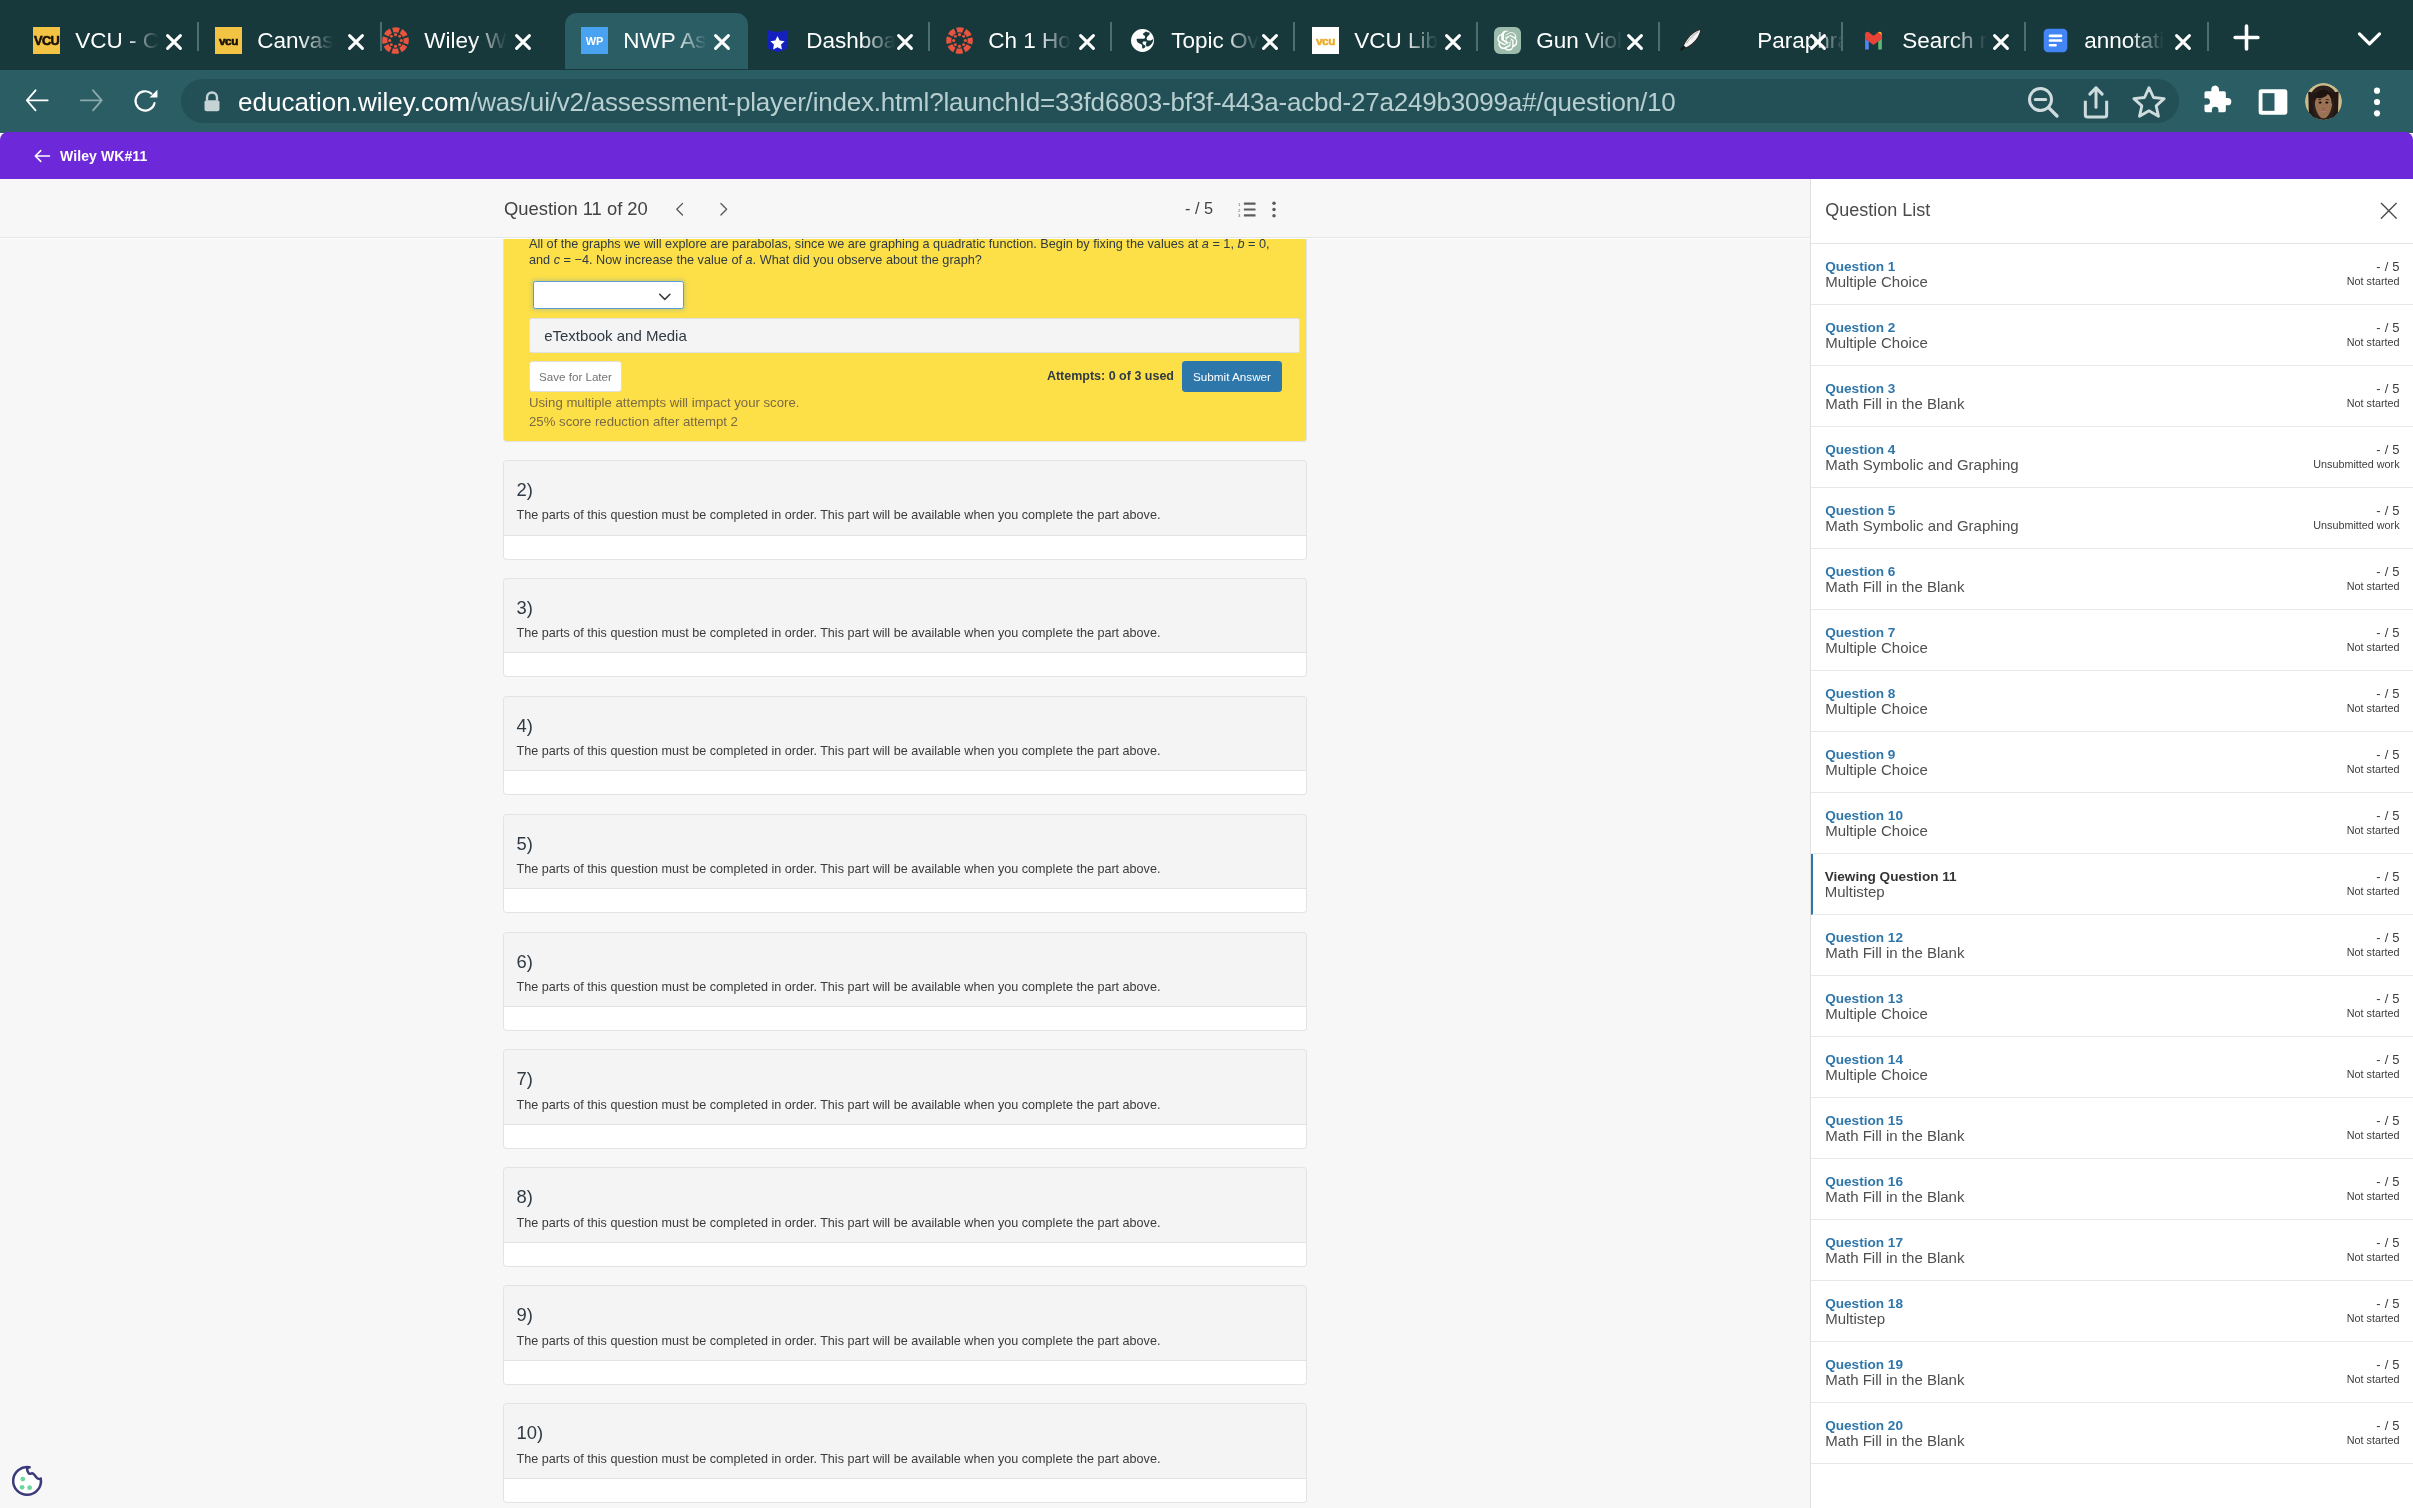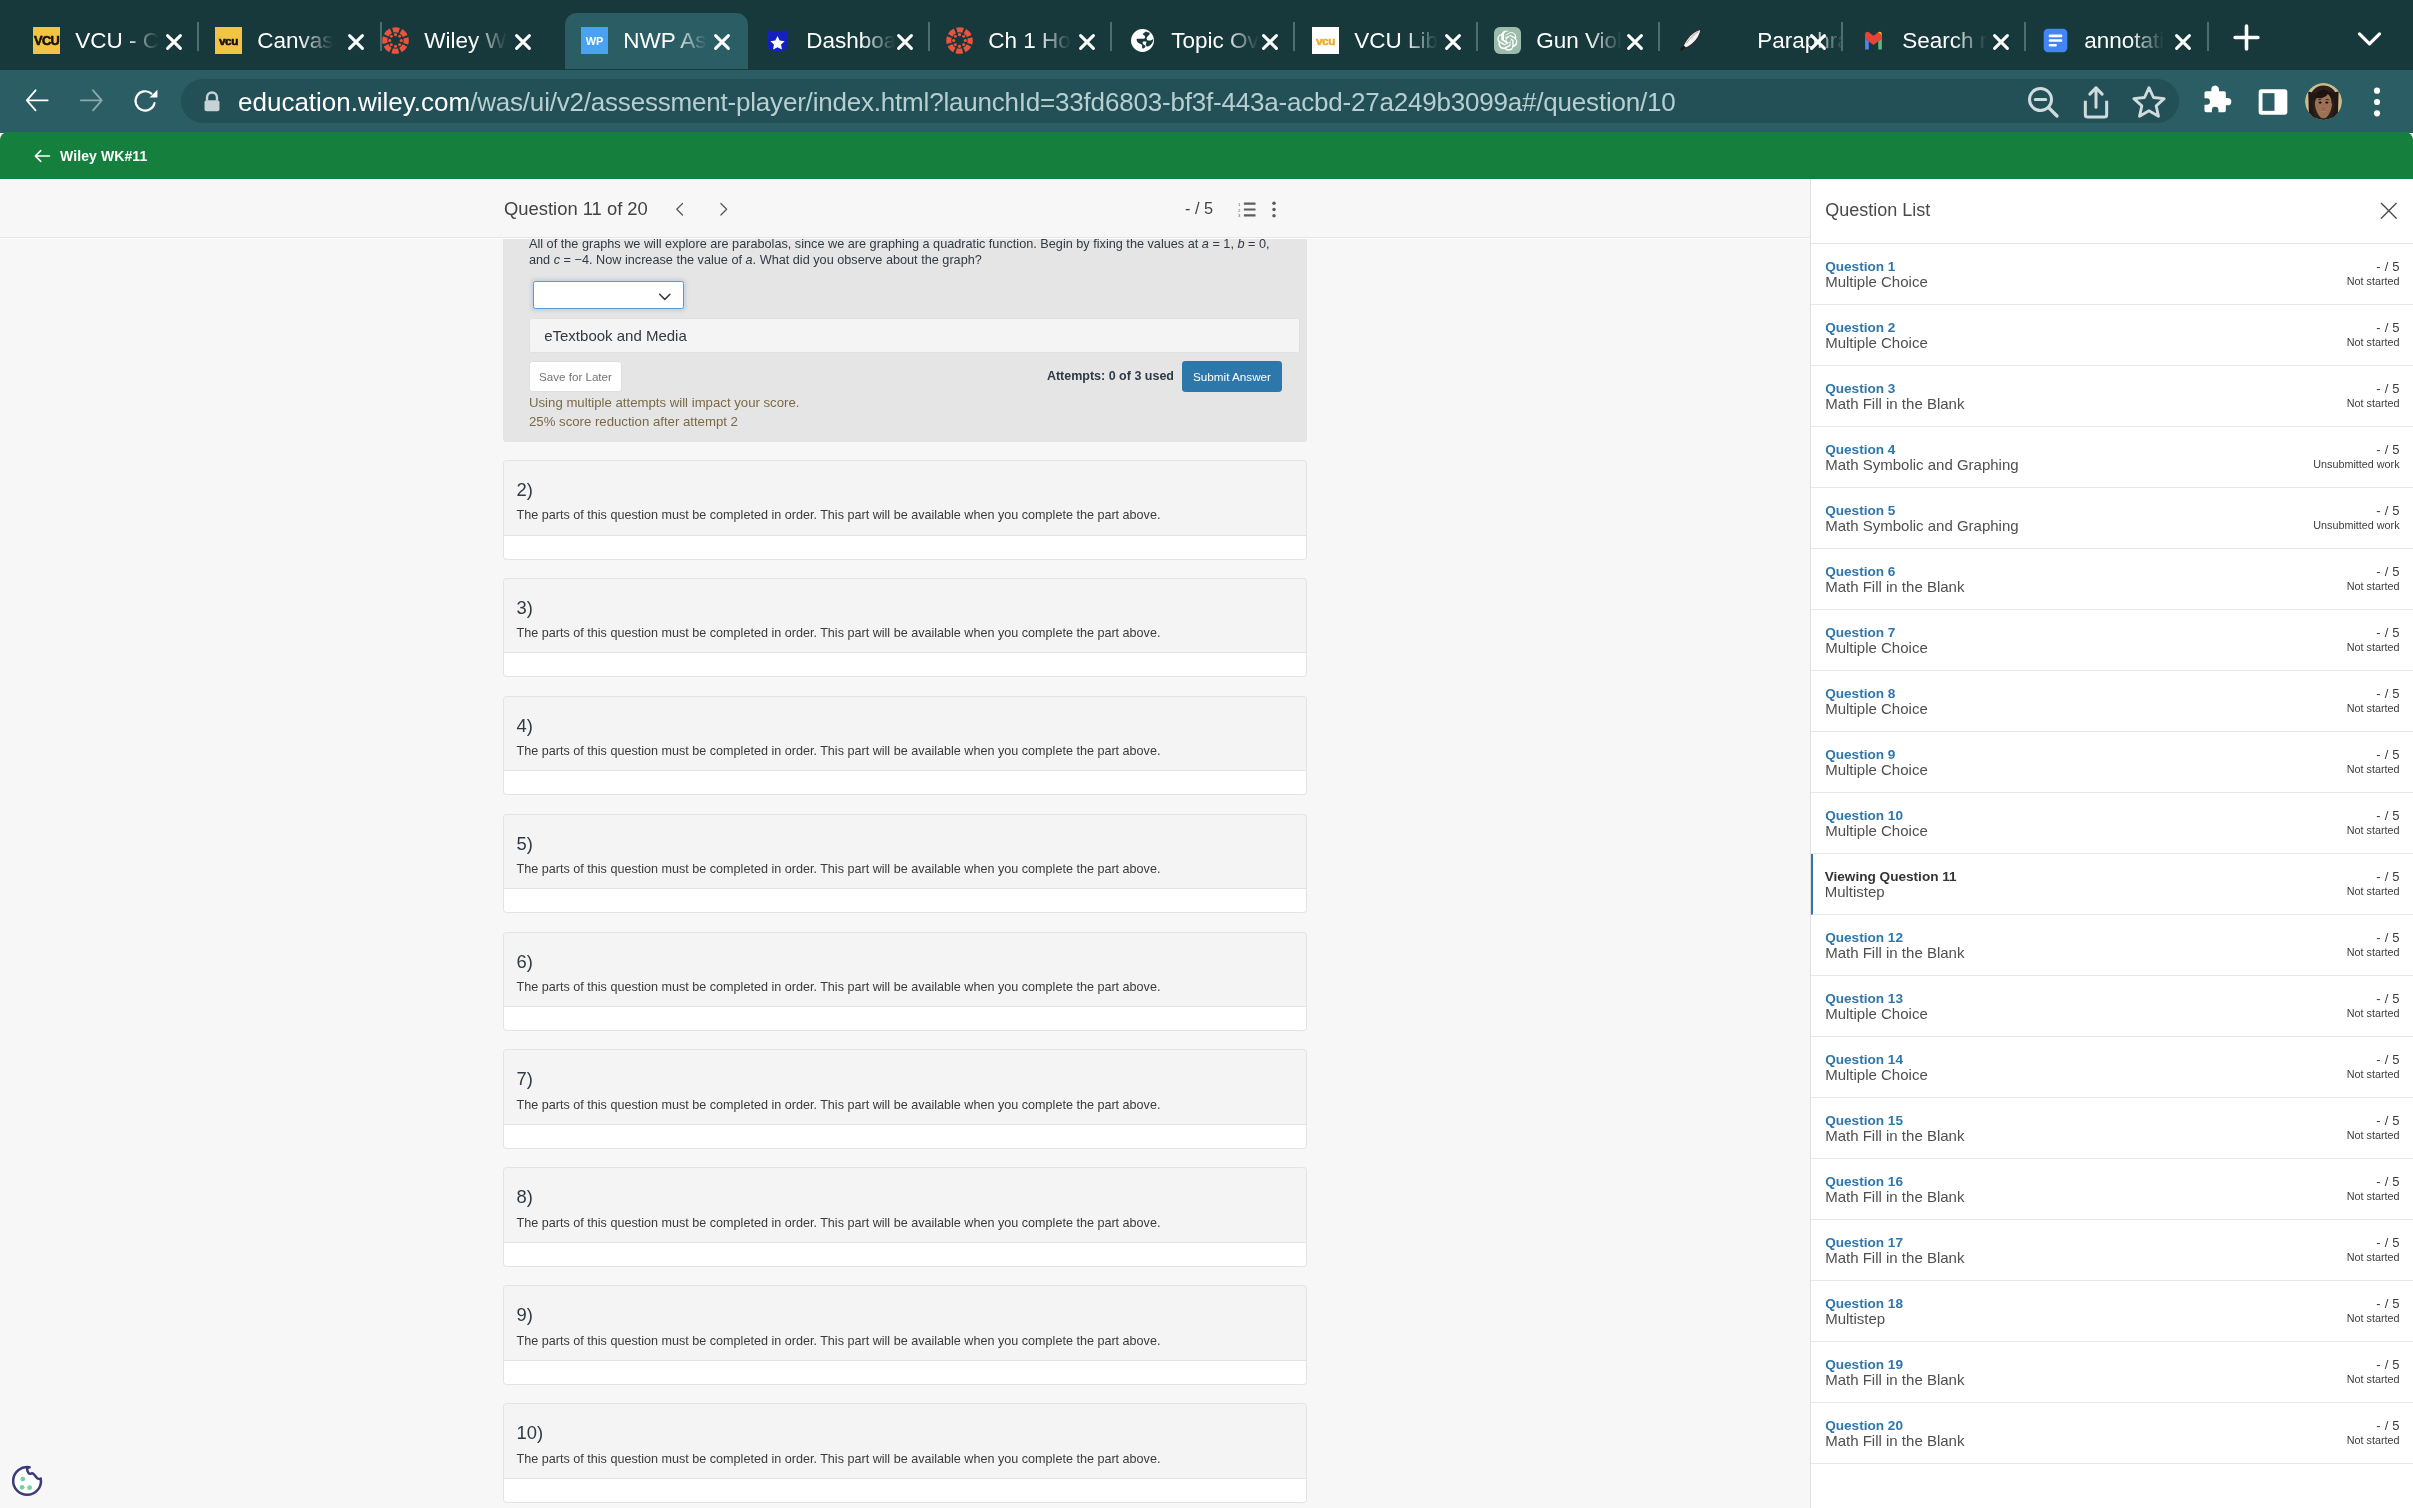--- a/index.html
+++ b/index.html
@@ -24,40 +24,40 @@
   .navbtn { position:absolute; }
   #omnibox { position:absolute; left:181px; top:9.2px; width:1998px; height:44px; border-radius:22px; background:#234f57; }
   #urltext { position:absolute; left:238px; top:70px; height:63px; line-height:64px; font-size:26px; white-space:nowrap; }
   #urltext .dom { color:#ffffff; }
   #urltext .rest { color:#b8cfd0; letter-spacing:-0.2px; }
   .tbicon { position:absolute; top:11.7px; width:40px; height:40px; }
   #lockicon { position:absolute; left:199px; top:19px; width:26px; height:26px; }
   #avatar { position:absolute; left:2305px; top:12.6px; width:37px; height:37px; border-radius:50%; overflow:hidden; }
 
   
-  #wileyhdr { position:absolute; left:0; top:132px; width:2413px; height:57px; background:#15803d;border-radius:8px; }
+  #wileyhdr { position:absolute; left:0; top:132px; width:2413px; height:57px; background:#6d28d9;border-radius:8px; }
   #wileyhdr .wtitle { position:absolute; left:60px; top:0; height:47px; line-height:48px; font-size:14px; color:#fff; font-weight:bold; letter-spacing:0.1px; }
   #wileyback { position:absolute; left:32px; top:146px; width:20px; height:20px; }
 
   
   #qtoolbar { position:absolute; left:0; top:179px; width:1810px; height:59px; background:#f7f7f7; border-bottom:0.8px solid #e6e6e6; }
   #qtitle { position:absolute; left:504px; top:0; height:59px; line-height:59px; font-size:18.4px; color:#434343; }
   .qnav { position:absolute; top:21px; width:18.4px; height:18.4px; }
   #score { position:absolute; left:1156px; top:0; width:57px; height:59px; line-height:59px; font-size:16.3px; color:#434343; text-align:right; }
   #listbtn { position:absolute; left:1238px; top:22.6px; width:17.6px; height:15px; }
   #morebtn { position:absolute; left:1269px; top:22px; width:10px; height:17px; }
 
   
   #main { position:absolute; left:0; top:239px; width:1810px; height:1270px; background:#f7f7f7; overflow:hidden;
           font-family:"Liberation Sans", sans-serif; }
   #col { position:absolute; left:503px; top:-3.4px; width:804px; }
   #col::before{ content:""; position:absolute; left:0; top:-168px; width:804px; height:168px; background:#fff;
                 border-left:0.8px solid #e3e3e3; border-right:0.8px solid #e3e3e3; }
 
-  .card1 { position:relative; background:#e5e5e5; border:0.8px solid #e3e3e3; border-top:none; border-radius:0 0 3.4px 3.4px; height:206px; }
+  .card1 { position:relative; background:#fde047; border:0.8px solid #e3e3e3; border-top:none; border-radius:0 0 3.4px 3.4px; height:206px; }
   .prompt { position:absolute; left:25px; top:0px; width:754px; font-size:12.7px; line-height:16.5px; color:#2f3a45; }
   .prompt i { font-style:italic; }
   .ddl { position:absolute; left:29px; top:45px; width:151px; height:28.5px; border:0.8px solid #5b9bd5; border-radius:2.5px; background:#fff;
          box-shadow:0 0 3.4px 1.7px rgba(91,155,213,.25); }
   .ddl .chev { position:absolute; right:9.2px; top:5.9px; }
   .etext { position:absolute; left:25px; top:82px; width:771px; height:35px; background:#f4f4f4; border:0.8px solid #e0e0e0; border-radius:2.5px; }
   .etext span { display:block; padding:8.4px 0 0 14.2px; font-size:15px; color:#2f3a45; }
   .savebtn { position:absolute; left:25px; top:125px; width:93px; height:31px; border:0.8px solid #dedede; border-radius:3.4px;
              background:#fff; font-size:11.6px; color:#737373; text-align:center; line-height:29px; }
   .attempts { position:absolute; left:453px; top:125px; width:217px; height:31px; line-height:31px; font-size:12.5px; font-weight:bold; color:#2f3a45; white-space:nowrap; text-align:right; }

